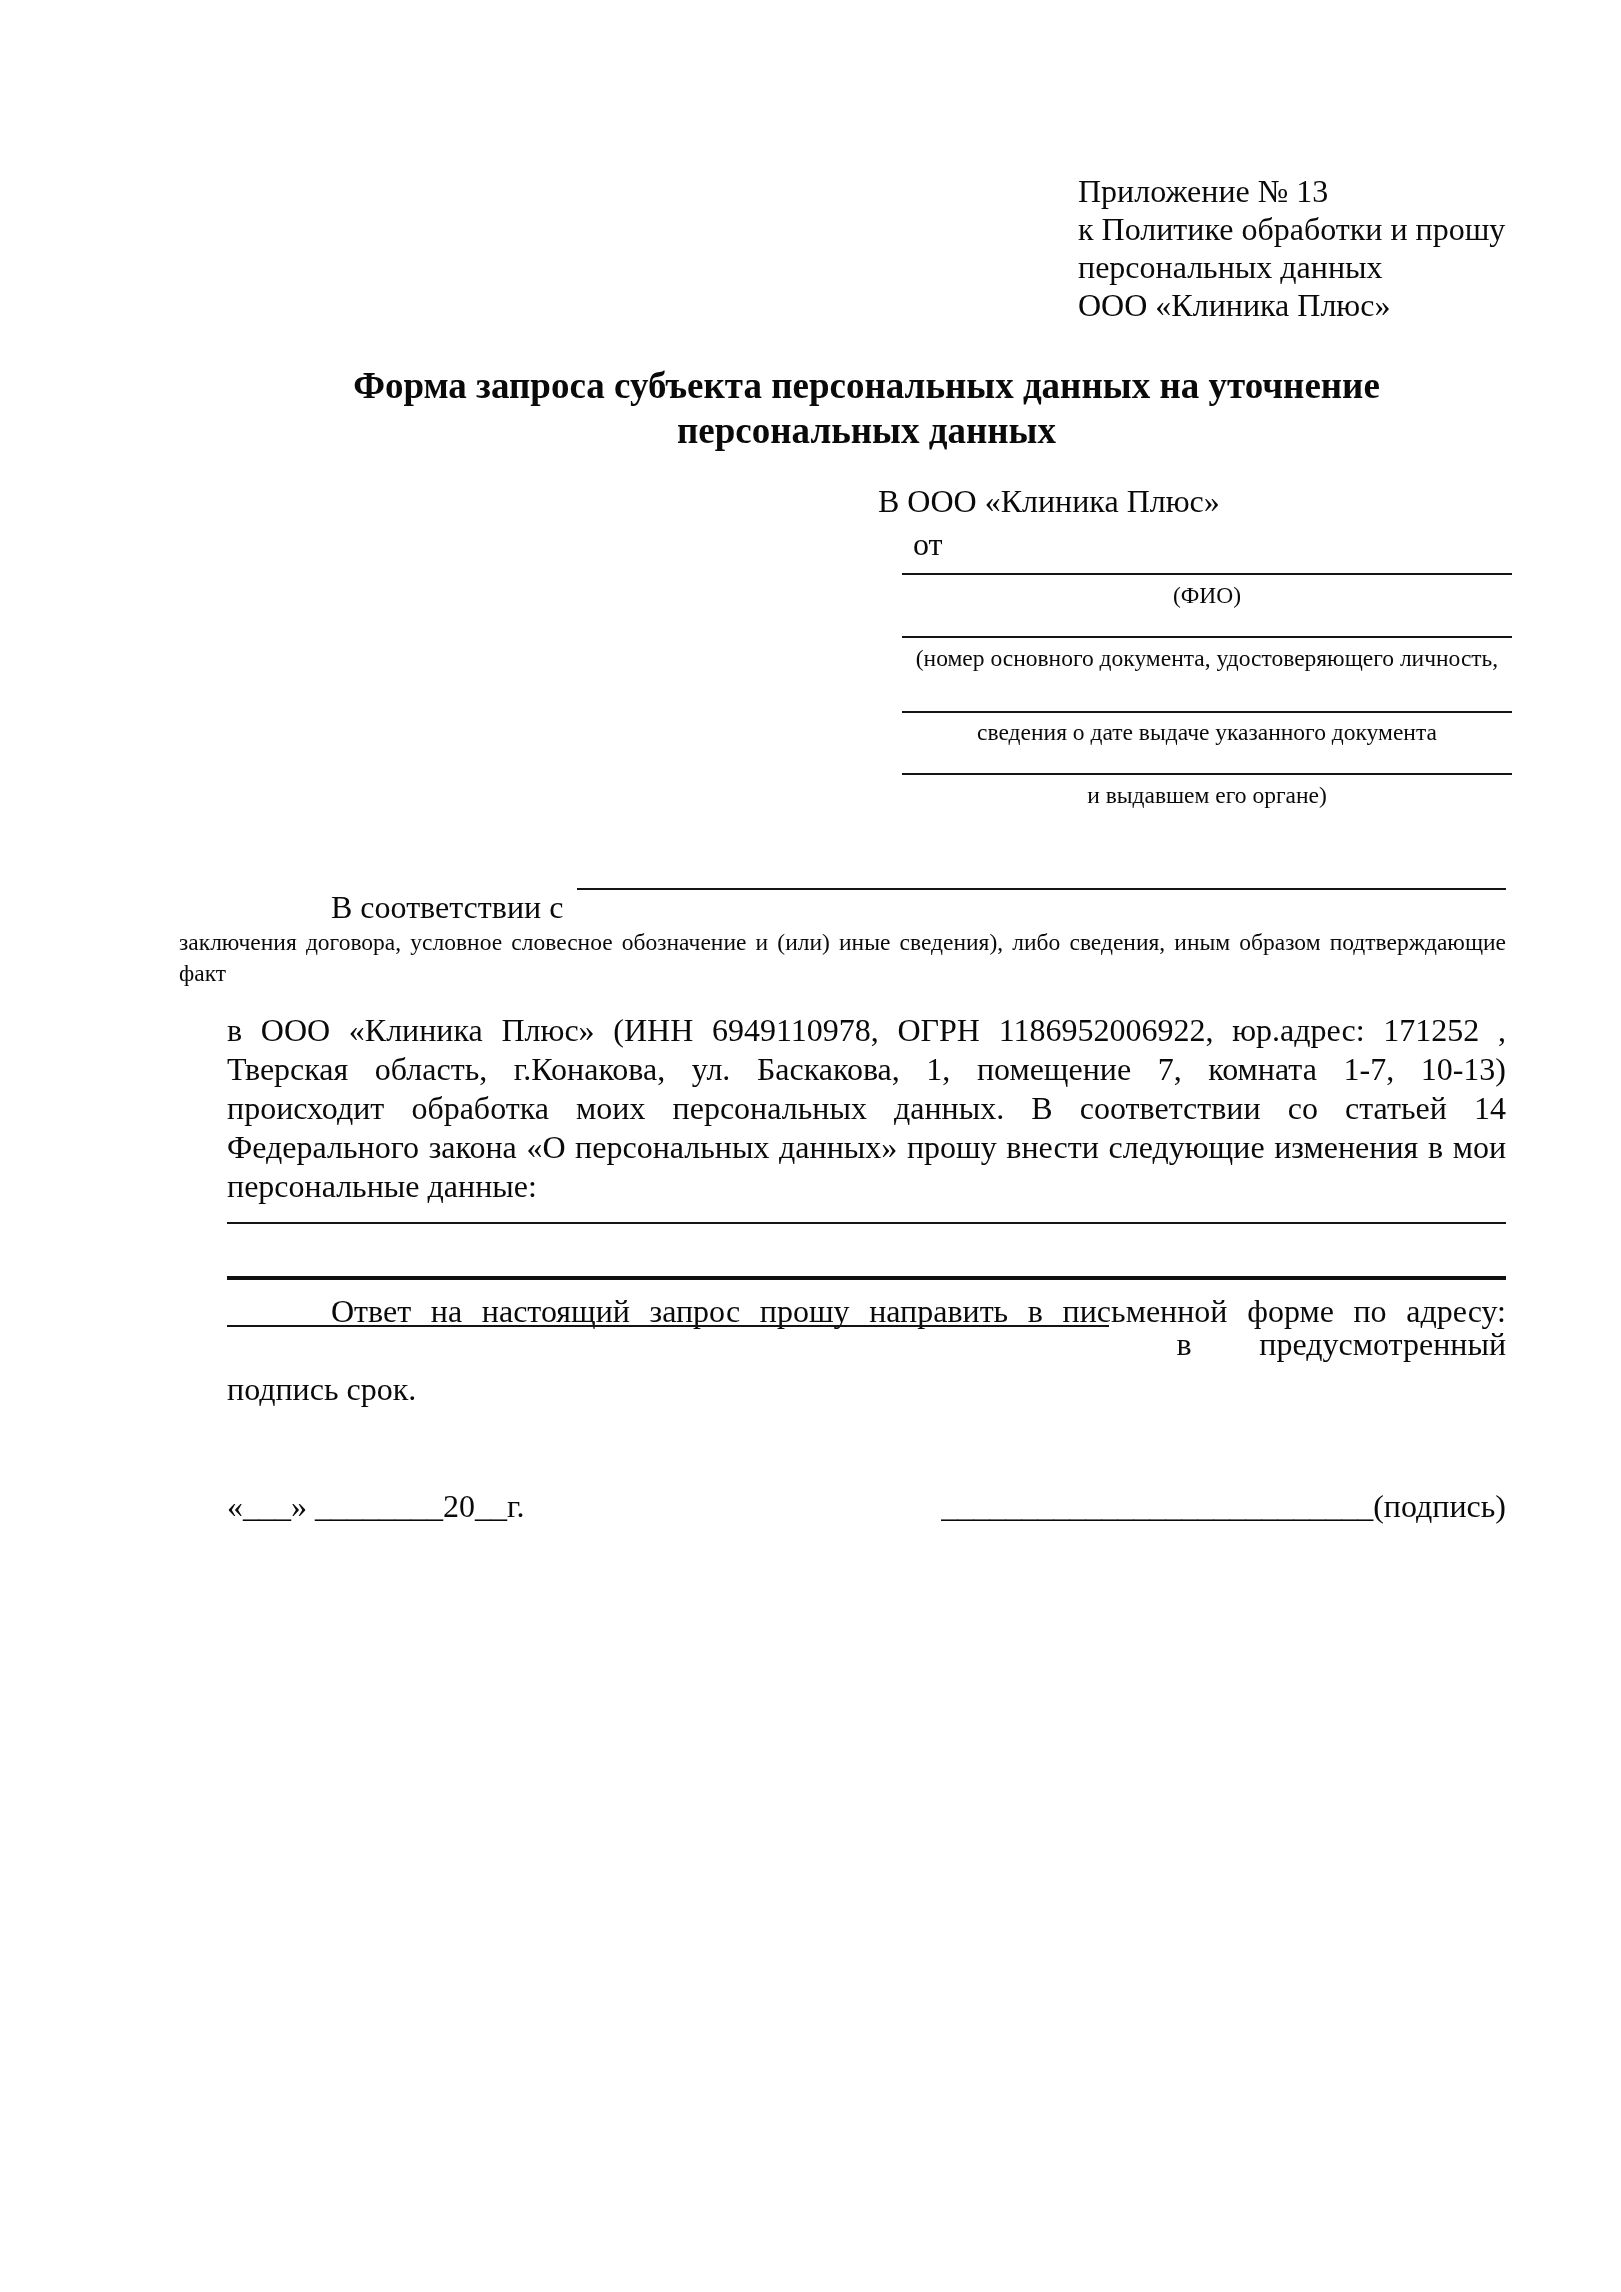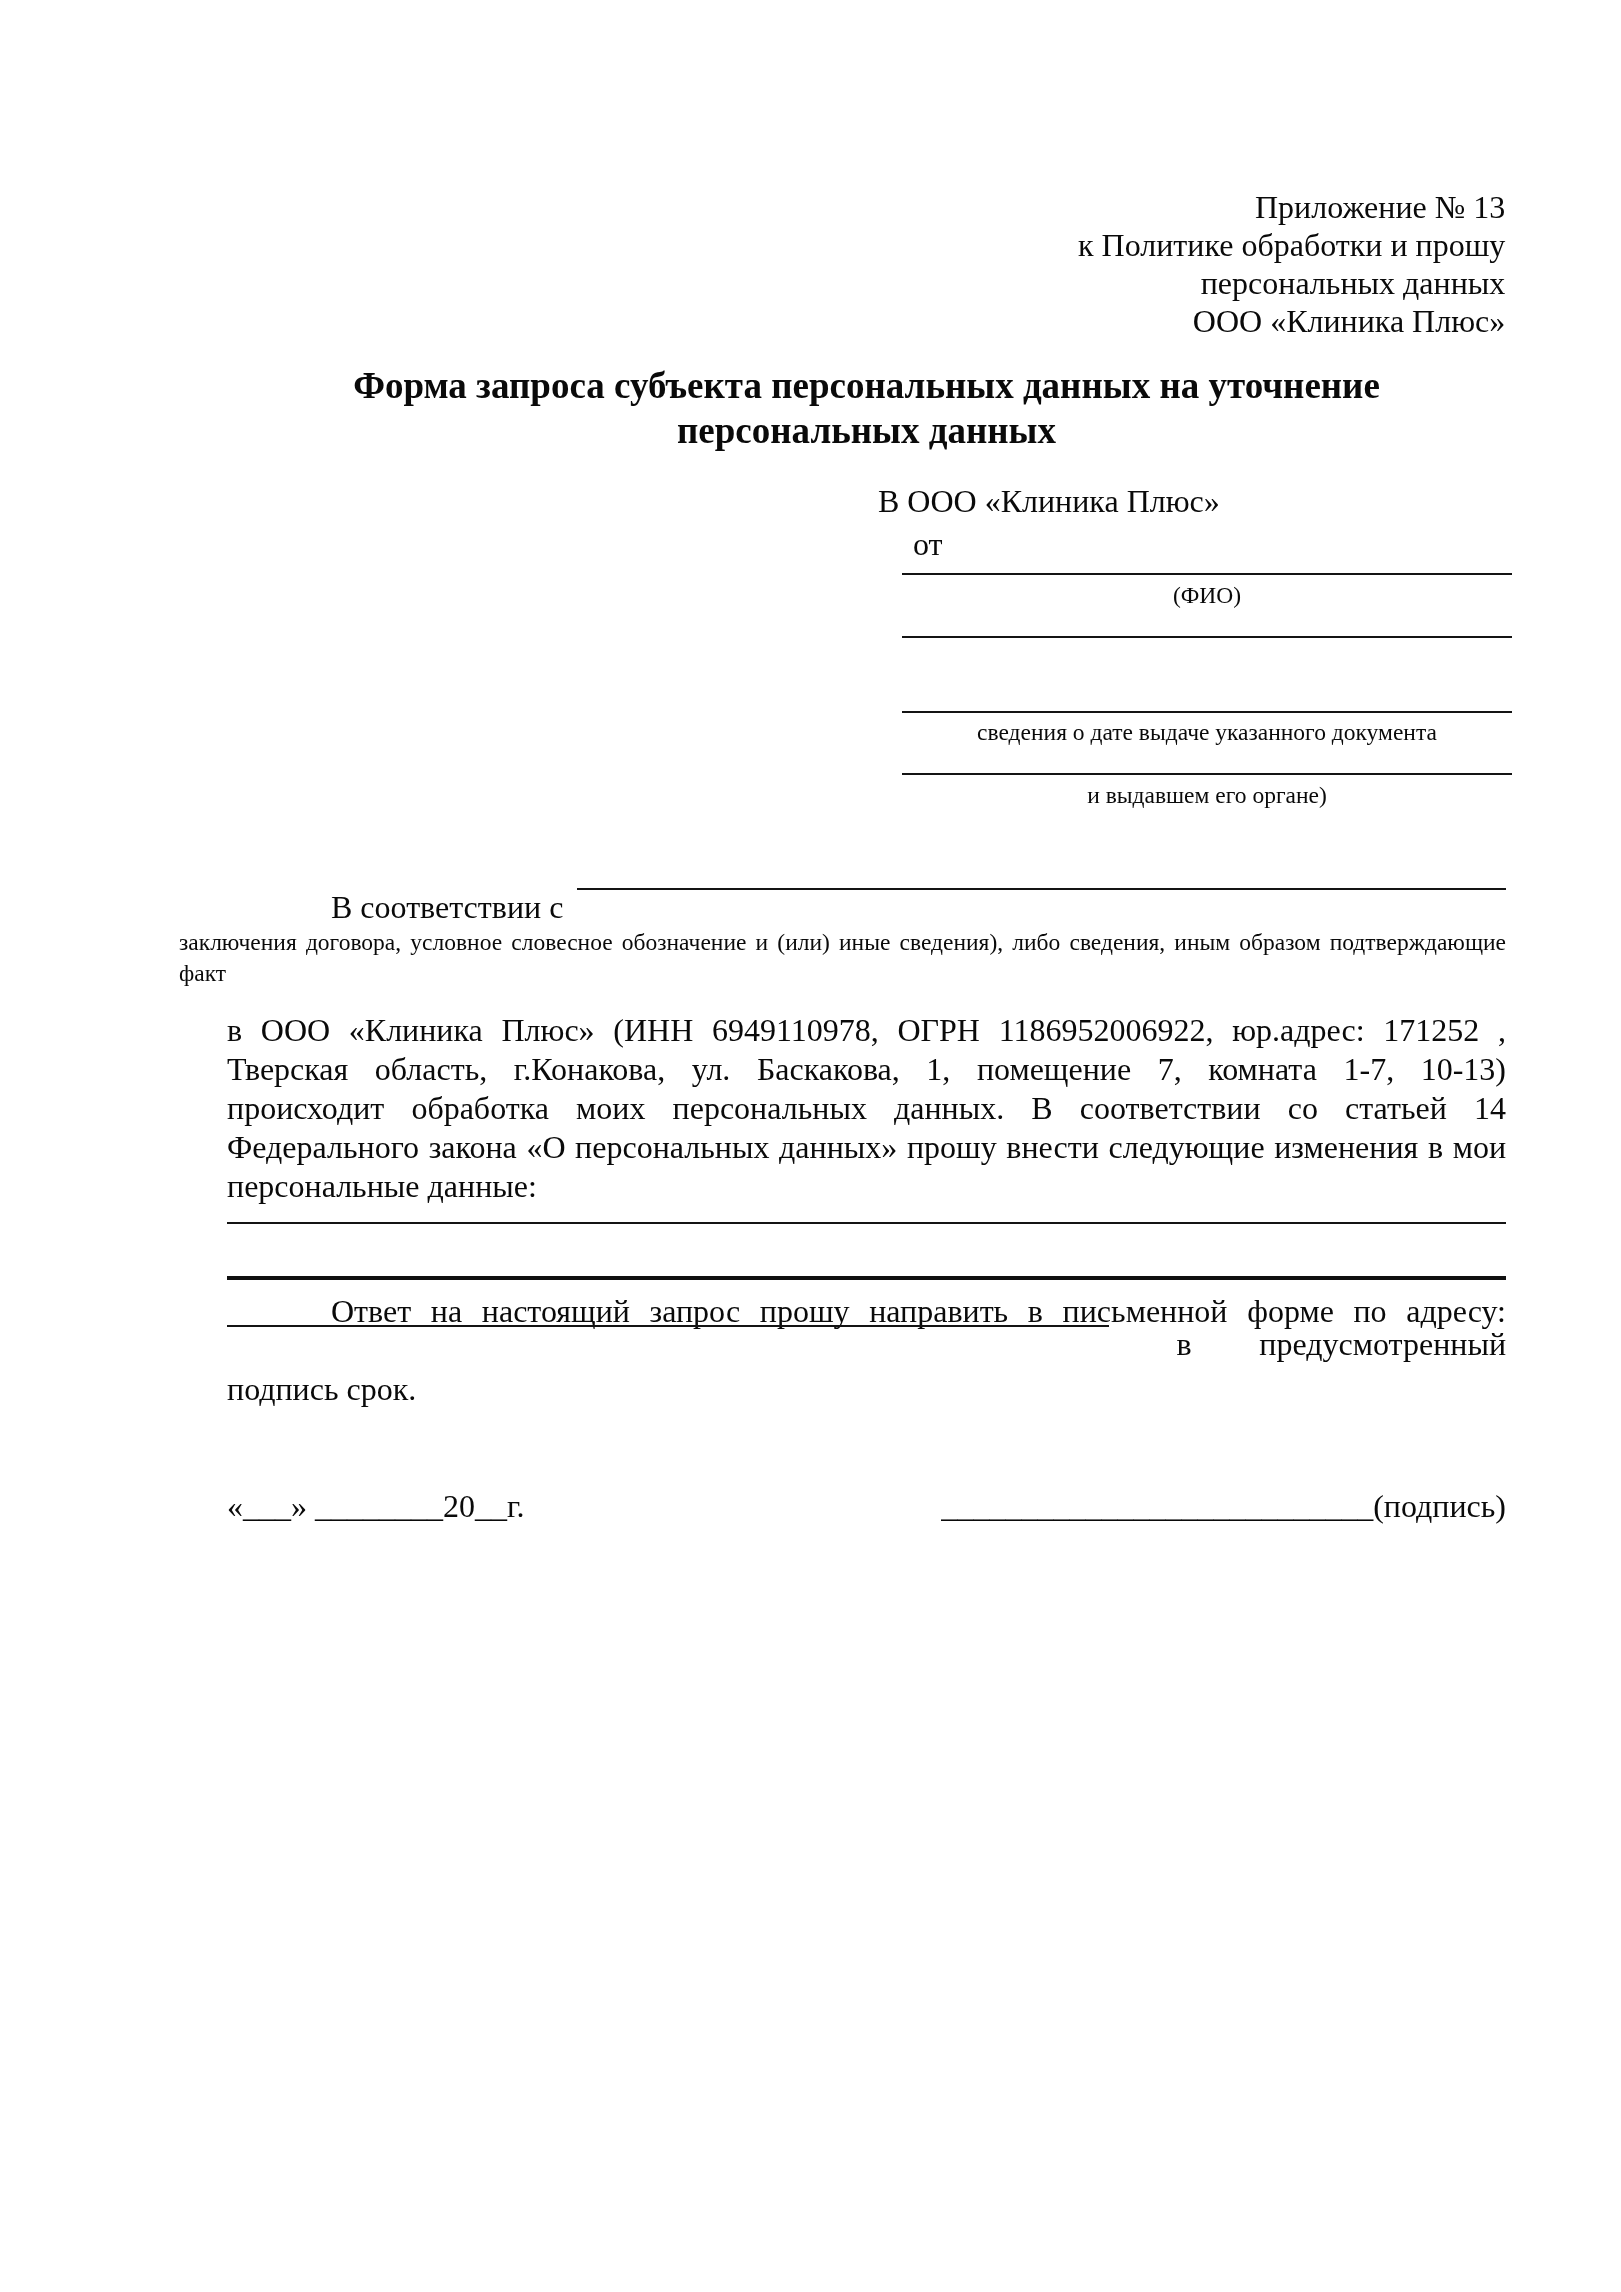--- a/index.html
+++ b/index.html
@@ -28,39 +28,40 @@
   .annex{font-size:32px;line-height:38px;}
   .title{font-size:37px;line-height:45px;}
   .addr-blank{width:882px;border-bottom:2.9px solid #141414;margin-bottom:5.9px;}
   .between{justify-content:space-between;}
 </style>
 </head>
 <body>
 
 <div class="page">
 
-  <div class="abs annex" style="left:1078px;top:188px;text-align:right;">
+  <div class="abs annex" style="left:1078px;top:172px;">
     <div>Приложение № 13</div>
     <div>к Политике обработки и прошу</div>
     <div>персональных данных</div>
     <div>ООО «Клиника Плюс»</div>
   </div>
 
   <div class="abs title bold center" style="left:227px;top:363px;width:1279px;">
     <div>Форма запроса субъекта персональных данных на уточнение</div>
     <div>персональных данных</div>
   </div>
 
   <div class="abs fs-body" style="left:878px;top:482px;">В ООО «Клиника Плюс»</div>
   <div class="abs fs-body" style="left:913px;top:525px;">от</div>
 
   <div class="abs rule" style="left:902px;top:573px;width:610px;"></div>
   <div class="abs fs-small center" style="left:902px;top:580px;width:610px;">(ФИО)</div>
 
   <div class="abs rule" style="left:902px;top:636px;width:610px;"></div>
+  <div class="abs fs-small center" style="left:902px;top:643px;width:610px;">(номер основного документа, удостоверяющего личность,</div>
 
   <div class="abs rule" style="left:902px;top:711px;width:610px;"></div>
   <div class="abs fs-small center" style="left:902px;top:717px;width:610px;">сведения о дате выдаче указанного документа</div>
 
   <div class="abs rule" style="left:902px;top:773px;width:610px;"></div>
   <div class="abs fs-small center" style="left:902px;top:780px;width:610px;">и выдавшем его органе)</div>
 
 
   <div class="abs fs-body flexrow" style="left:227px;top:888px;width:1279px;padding-left:104px;box-sizing:border-box;">
     <span>В соответствии с</span>

